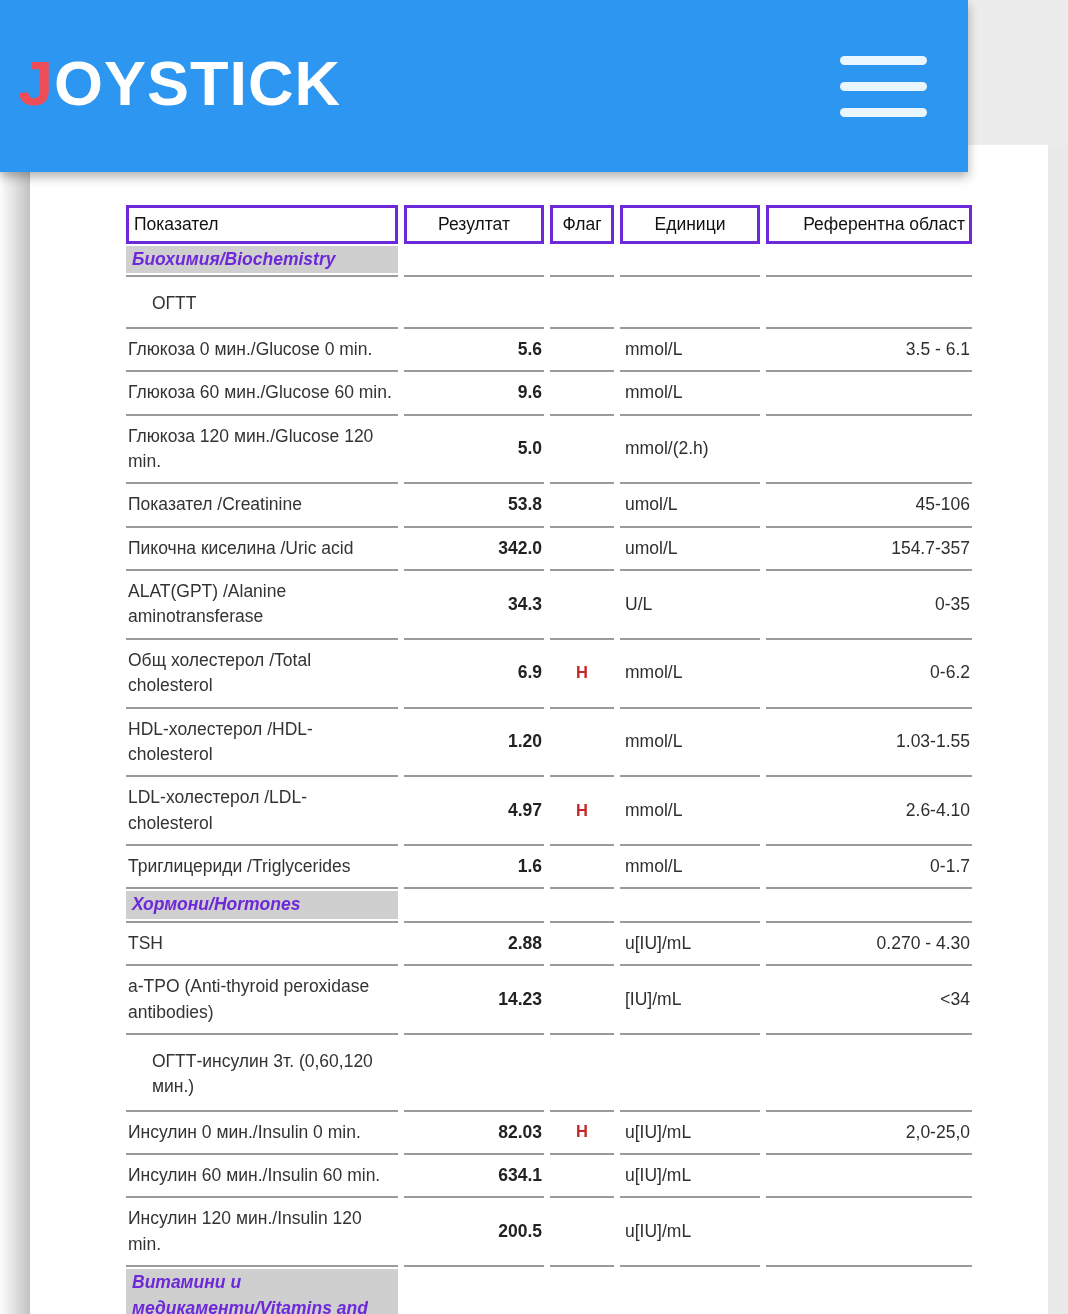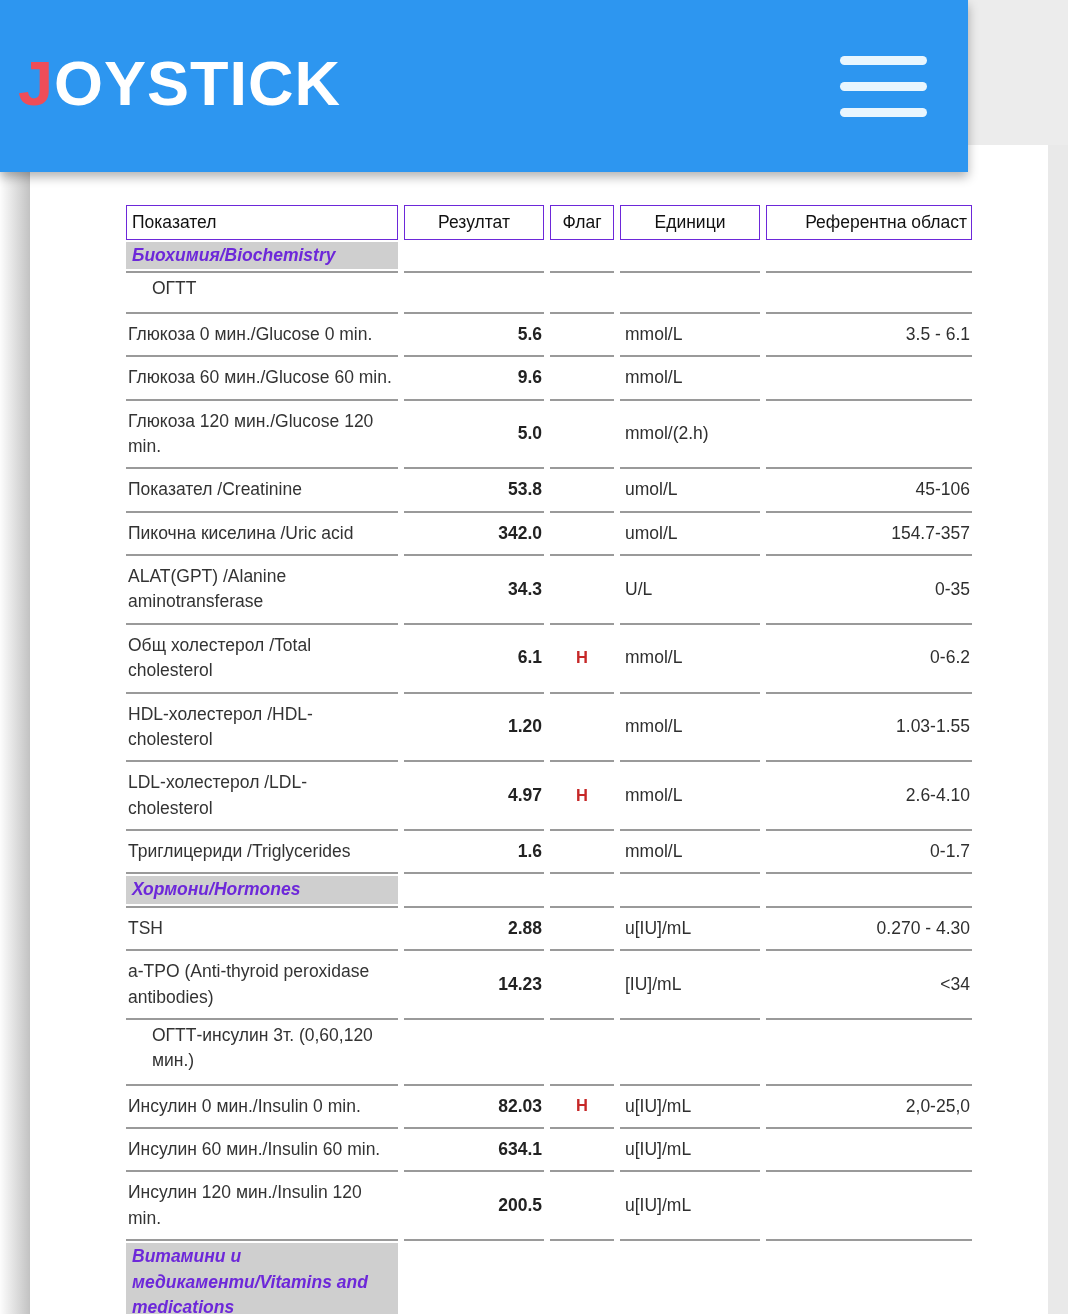--- a/index.html
+++ b/index.html
@@ -60,21 +60,21 @@
     border-collapse:separate; border-spacing:6px 0;
     font-size:17.5px; color:#2f2f2f;
   }
   col.c-name  { width:272px; }
   col.c-res   { width:140px; }
   col.c-flag  { width:64px;  }
   col.c-units { width:140px; }
   col.c-ref   { width:206px; }
 
   th {
-    border:1px solid #6d28d9; font-weight:400; color:#111111;
+    border:3px solid #6d28d9; font-weight:400; color:#111111;
     font-size:17.5px; padding:6px 3px; text-align:center;
     white-space:nowrap;
   }
   th.h-name { text-align:left;  padding-left:5px; }
   th.h-ref  { text-align:right; padding-right:4px; }
 
   td {
     border-bottom:2px solid #9a9a9a;
     padding:8px 2px; vertical-align:middle; line-height:1.45;
   }
@@ -83,21 +83,21 @@
   td.flag   { text-align:center; font-weight:700; color:#c62828; font-size:16.5px; }
   td.units  { text-align:left; padding-left:5px; }
   td.ref    { text-align:right; white-space:pre-line; padding-right:2px;margin-top:32px; }
 
   tr.section td.name { padding:2px 0; }
   .chip {
     background:#cfcfcf; color:#6d28d9;
     font-weight:700; font-style:italic;
     padding:1px 6px; line-height:1.45; white-space:pre-line;
   }
-  tr.subsection td.name { padding-left:26px; padding-top:3px; padding-bottom:10px; }
+  tr.subsection td.name { padding-left:26px; padding-top:14px; padding-bottom:10px; }
 </style>
 </head>
 <body>
 
 <div class="appbar">
   <div class="logo"><span class="j">J</span><span>OYSTICK</span></div>
   <div class="menu-btn">
     <span>
       <span class="bar"></span><span class="bar"></span><span class="bar"></span>
     </span>
@@ -181,21 +181,21 @@
           <tr class="data">
             <td class="name">ALAT(GPT) /Alanine
 aminotransferase</td>
             <td class="result">34.3</td>
             <td class="flag"></td>
             <td class="units">U/L</td>
             <td class="ref">0-35</td>
           </tr>
           <tr class="data">
             <td class="name">Общ холестерол /Total cholesterol</td>
-            <td class="result">6.1</td>
+            <td class="result">6.9</td>
             <td class="flag">Н</td>
             <td class="units">mmol/L</td>
             <td class="ref">0-6.2</td>
           </tr>
           <tr class="data">
             <td class="name">HDL-холестерол /HDL- cholesterol</td>
             <td class="result">1.20</td>
             <td class="flag"></td>
             <td class="units">mmol/L</td>
             <td class="ref">1.03-1.55</td>

